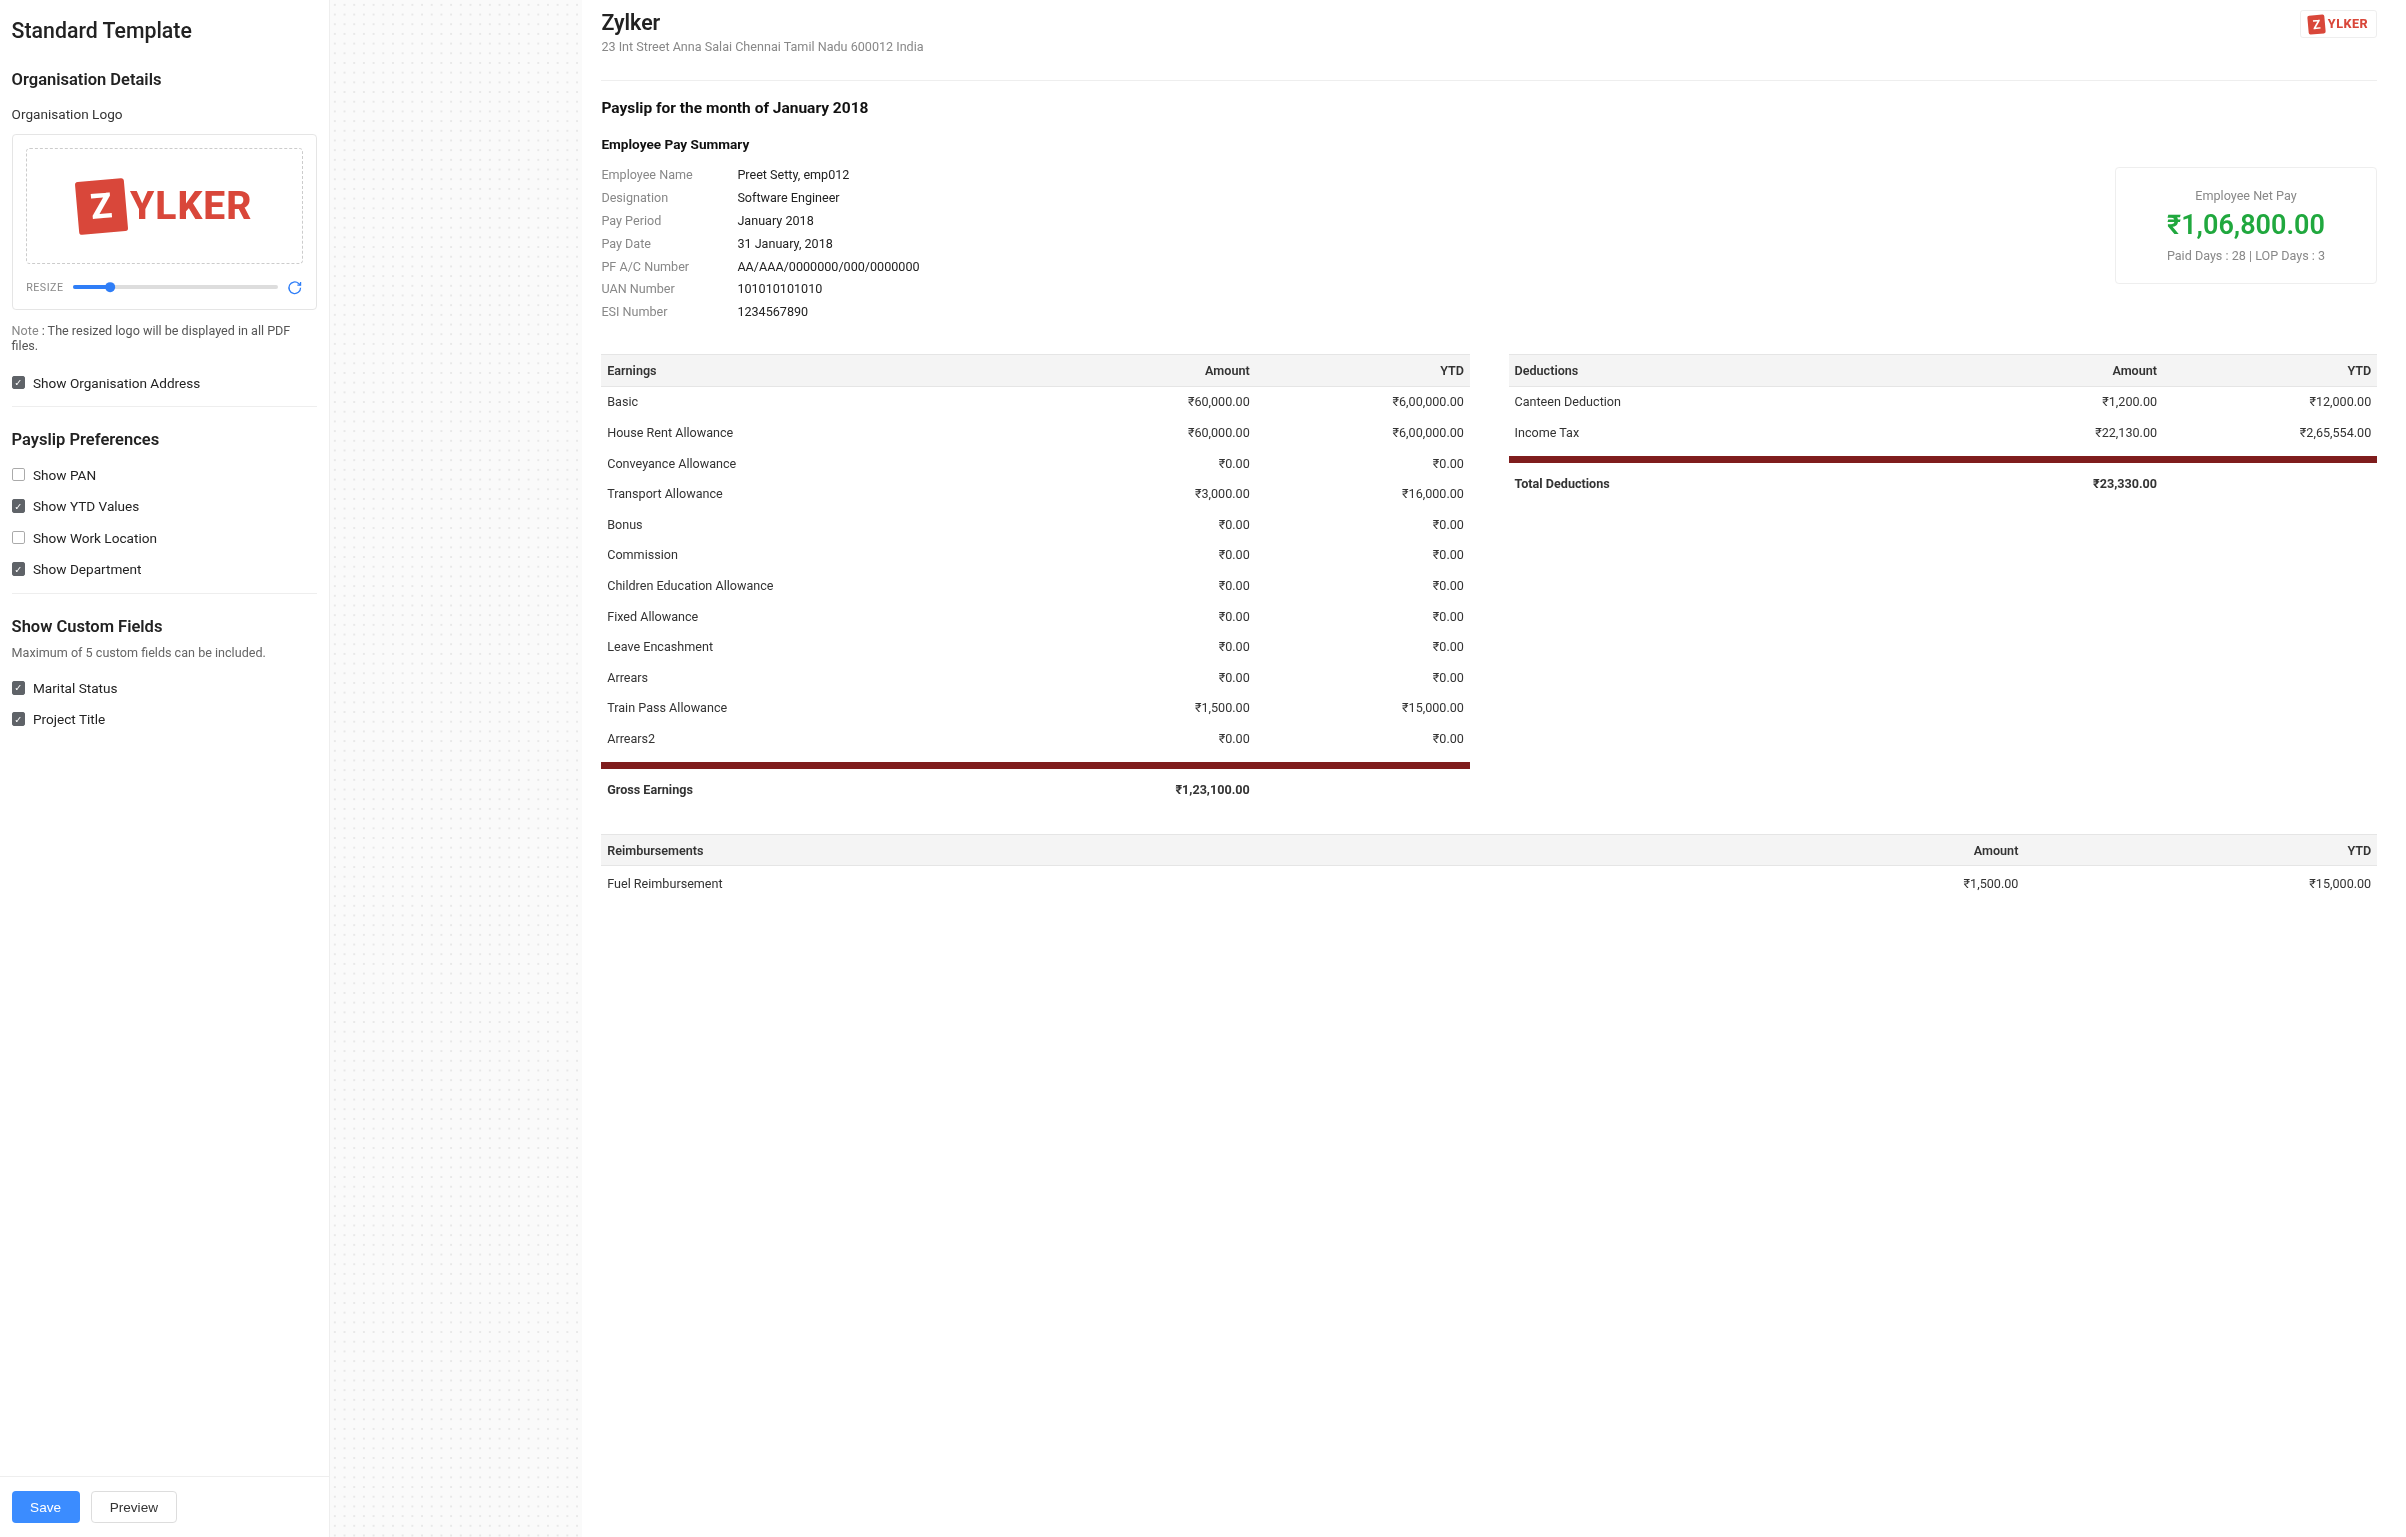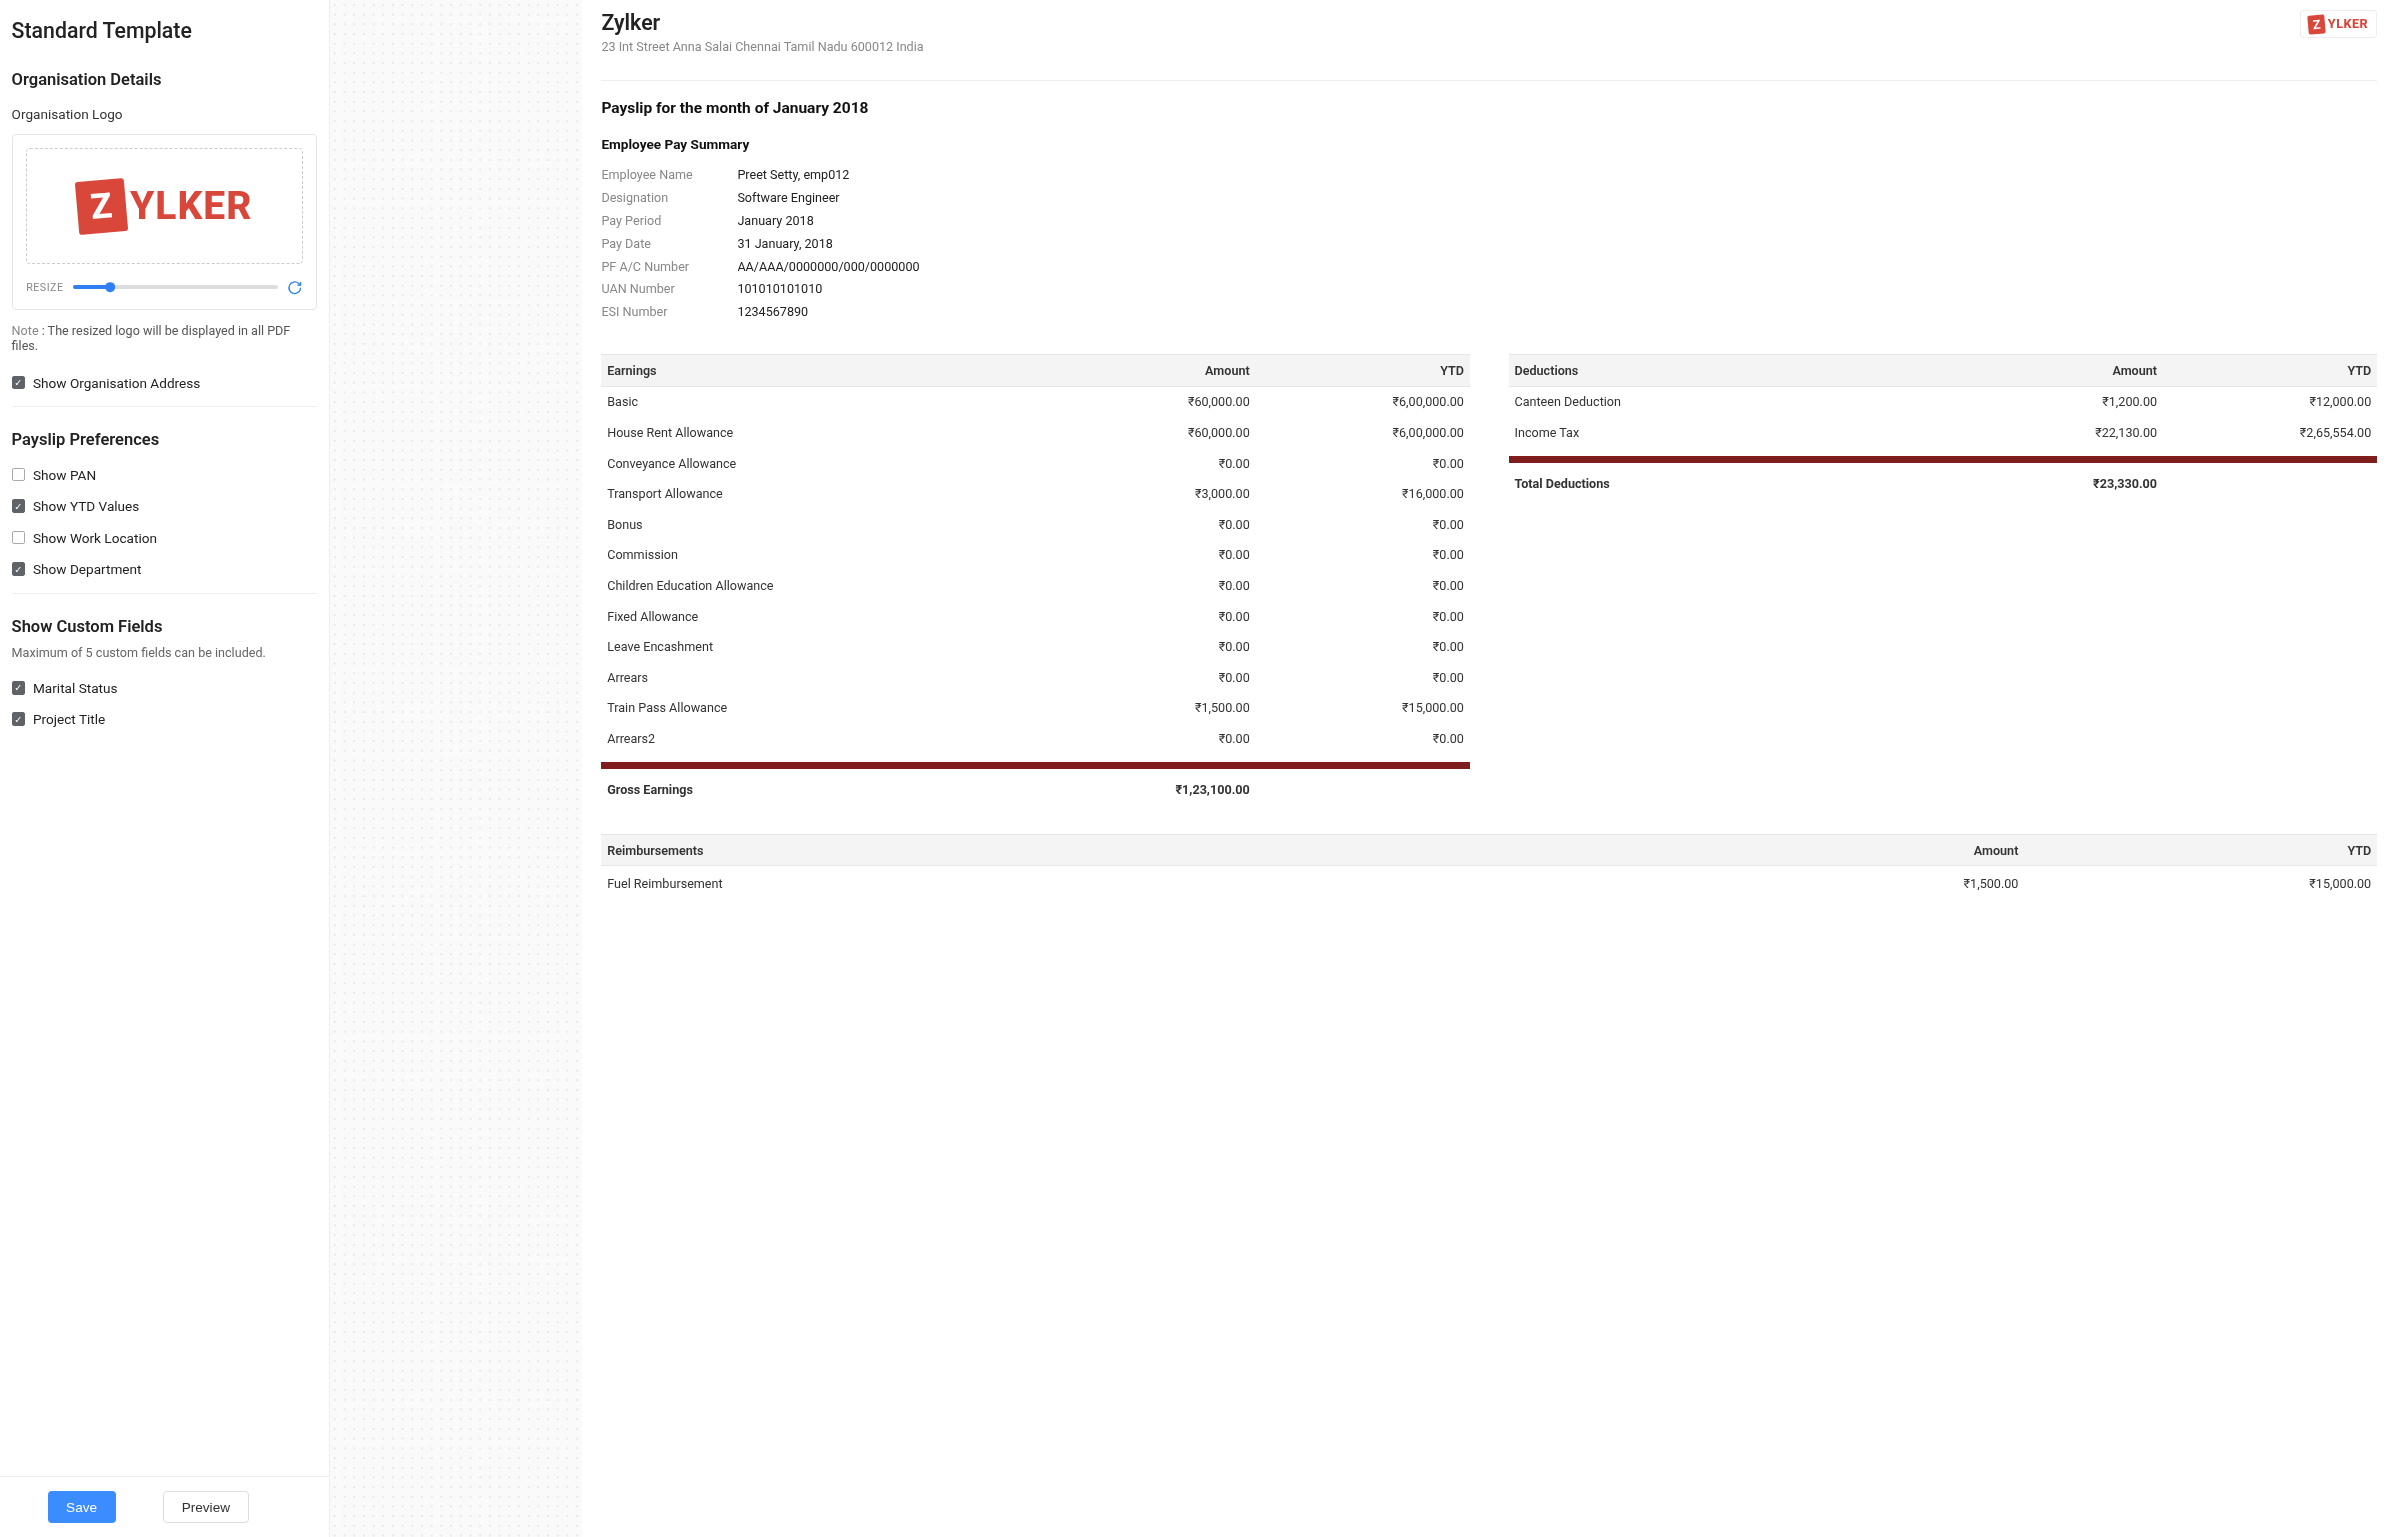--- a/index.html
+++ b/index.html
@@ -20,21 +20,21 @@
 .slider-thumb { position: absolute; left: 18%; top: 50%; transform: translate(-50%, -50%); width: 9.7px; height: 9.7px; border-radius: 50%; background: #2f7ef7; }
 .refresh-icon { width: 15.5px; height: 15.5px; color: #2f7ef7; }
 .note { font-size: 12.6px; color: #555; margin-bottom: 21.3px; }
 .note-label { color: #888; }
 .check-row { display: flex; align-items: center; gap: 7.8px; margin-bottom: 15.5px; font-size: 13.6px; color: #222; }
 .cbx { width: 13.6px; height: 13.6px; border: 1px solid #aaa; border-radius: 1.9px; display: inline-flex; align-items: center; justify-content: center; font-size: 9.7px; color: #fff; background: #fff; }
 .cbx.checked { background: #5f6368; border-color: #5f6368; }
 .hint { font-size: 12.6px; color: #666; margin-top: -7.8px; margin-bottom: 19.4px; }
 .section-block { border-top: 1px solid #eee; padding-top: 23px; margin-top: 7.8px; }
 .footer-bar { border-top: 1px solid #eee; padding: 13.6px 11.6px; display: flex; gap: 11.6px; background: #fff; }
-.btn { padding: 7.8px 17.5px; border-radius: 3.9px; font-size: 13.6px; cursor: pointer; border: 1px solid transparent; margin-left: 36px; }
+.btn { padding: 7.8px 17.5px; border-radius: 3.9px; font-size: 13.6px; cursor: pointer; border: 1px solid transparent; }
 .btn-primary { background: #3b8cff; color: #fff; }
 .btn-secondary { background: #fff; color: #333; border-color: #ddd; }
 .middle-gap { width: 252px; background: #fafafa; background-image: radial-gradient(#e8e8e8 1px, transparent 1px); background-size: 9.7px 9.7px; }
 .right-panel { flex: 1; overflow-y: auto; padding: 9.7px 29px 29px 19.4px; background: #fff; }
 .payslip-header { display: flex; justify-content: space-between; align-items: flex-start; padding-bottom: 26px; border-bottom: 1px solid #eee; margin-bottom: 18px; }
 .org-name { font-size: 21.3px; font-weight: 600; color: #222; margin-bottom: 3.9px; }
 .org-address { font-size: 12.6px; color: #888; }
 .mini-logo { border: 1px solid #eee; border-radius: 2.9px; padding: 3.9px 7.8px; display: flex; align-items: center; gap: 1.9px; }
 .mini-z { background: #d9473a; color: #fff; padding: 1.9px 4.9px; font-size: 12.6px; font-weight: 700; border-radius: 1.9px; transform: rotate(-5deg); }
 .mini-t { font-size: 12.6px; font-weight: 800; color: #d9473a; letter-spacing: 0.5px; }
@@ -185,20 +185,25 @@
         </div>
         <div class="kv">
           <div class="kv-k">UAN Number</div>
           <div class="kv-v">101010101010</div>
         </div>
         <div class="kv">
           <div class="kv-k">ESI Number</div>
           <div class="kv-v">1234567890</div>
         </div>
       </div>
+    <div class="netpay-card">
+      <div class="netpay-label">Employee Net Pay</div>
+      <div class="netpay-amount">₹1,06,800.00</div>
+      <div class="netpay-days">Paid Days : 28 | LOP Days : 3</div>
+    </div>
   </div>
 
   <div class="tables-row">
     <div class="tbl">
       <div class="tbl-head">
         <div class="c1">Earnings</div>
         <div class="c2">Amount</div>
         <div class="c3">YTD</div>
       </div>
       <div id="earnings-rows">

